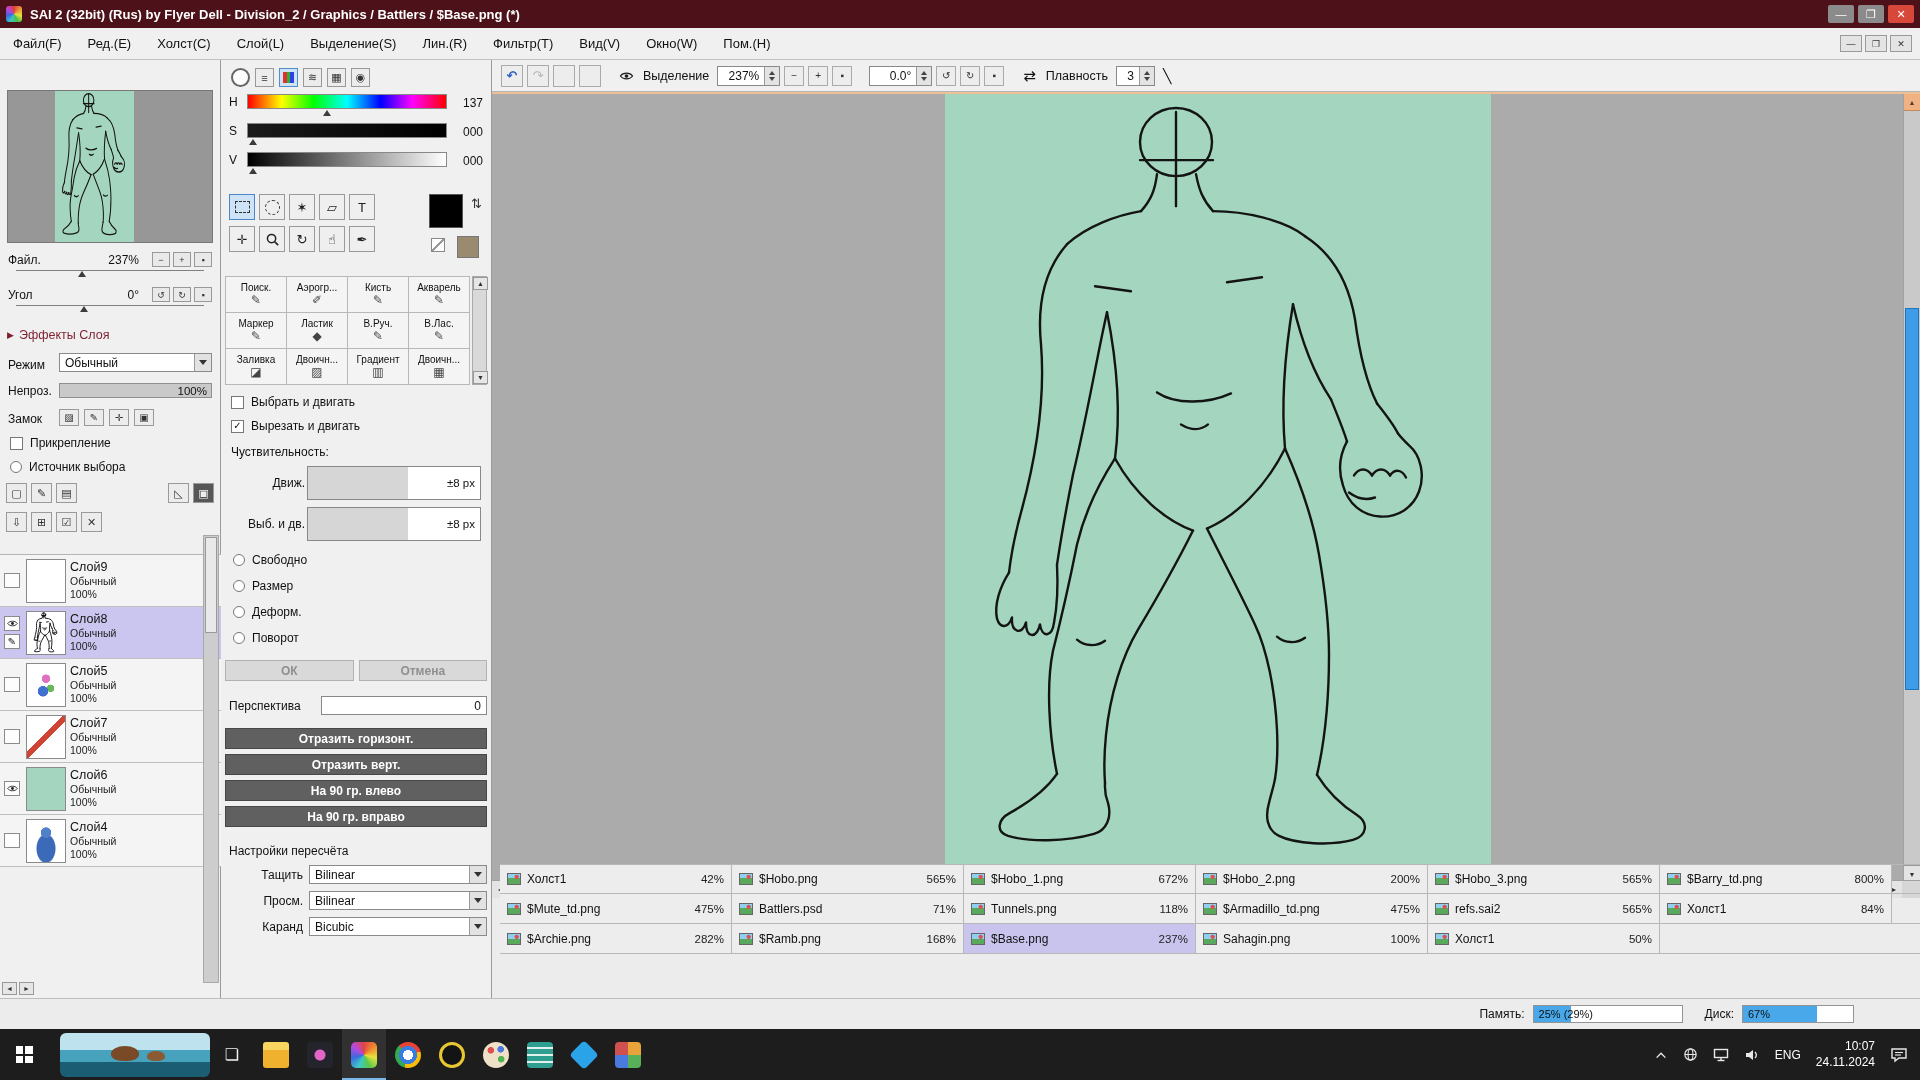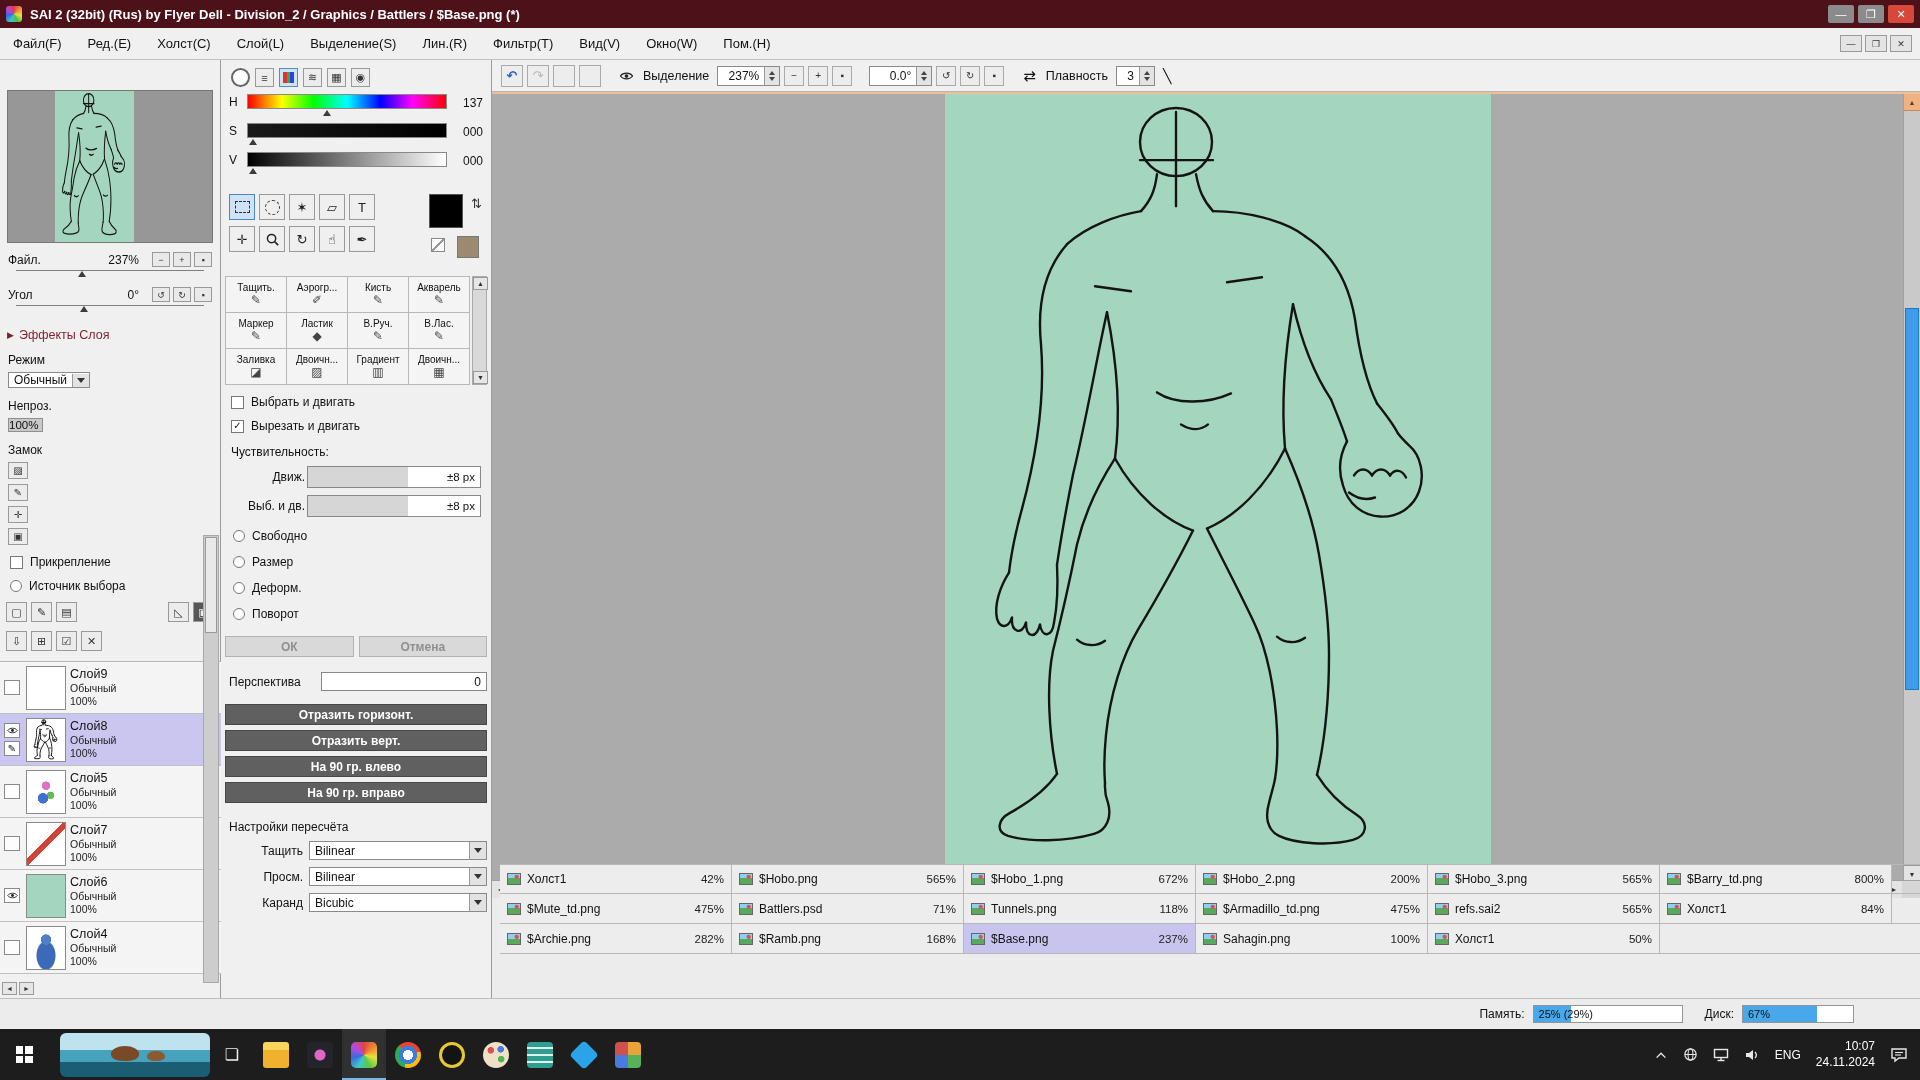--- a/index.html
+++ b/index.html
@@ -26,37 +26,37 @@
 .nav-green{position:absolute;left:23%;width:39%;top:0;bottom:0;background:#a4d6bf;--sw:7;}
 .nav-green svg{width:100%;height:100%;display:block;}
 .nrow{display:flex;align-items:center;margin:9px 8px 0;gap:3px;}
 .nlab{width:44px;}
 .nval{flex:1;text-align:right;padding-right:10px;}
 .nbtn{width:18px;height:15px;border:1px solid #999;background:#e9e9e9;font-size:9px;display:flex;align-items:center;justify-content:center;color:#333;}
 .nslider{height:8px;margin:3px 16px 0;border-top:1px solid #808080;position:relative;}
 .smark{position:absolute;top:0;width:0;height:0;border-left:4px solid transparent;border-right:4px solid transparent;border-bottom:6px solid #3c3c3c;}
 .fxh{margin:15px 0 0 7px;color:#7d1f2e;display:flex;align-items:center;gap:5px;font-size:12.5px;}
 .fxh .arw{font-size:9px;}
-.prow{display:flex;align-items:flex-start;margin:11px 8px 0;gap:5px;flex-direction:column;}
+.prow{display:flex;align-items:flex-end;margin:11px 8px 0;gap:5px;}
 .plab{width:46px;}
 .combo{flex:1;height:19px;border:1px solid #8a8a8a;background:#fff;display:flex;align-items:center;overflow:hidden;}
 .combo .val{flex:1;padding:0 5px;white-space:nowrap;}
 .combo .dd{width:17px;height:100%;background:#e2e2e2;border-left:1px solid #9a9a9a;display:flex;align-items:center;justify-content:center;}
 .combo .dd::after{content:"";border:4px solid transparent;border-top:5px solid #333;margin-top:4px;}
 .opbar{flex:1;height:15px;background:#c9c9c9;border:1px solid #8f8f8f;display:flex;align-items:center;justify-content:flex-end;padding-right:4px;font-size:11.5px;}
 .lockbtn{width:20px;height:17px;border:1px solid #9a9a9a;background:#ececec;font-size:10px;display:flex;align-items:center;justify-content:center;color:#333;}
 .cbx{width:13px;height:13px;border:1px solid #777;background:#fff;font-size:10px;display:flex;align-items:center;justify-content:center;line-height:1;}
 .rad{width:12px;height:12px;border:1px solid #777;border-radius:50%;background:#fff;}
 .crow{display:flex;align-items:center;gap:7px;margin:10px 10px 0;}
 .ltools{display:flex;gap:4px;margin:9px 6px 0;align-items:center;}
 .ltb{width:21px;height:20px;border:1px solid #9a9a9a;background:#ececec;font-size:11px;display:flex;align-items:center;justify-content:center;color:#333;}
 .ltb.dark{background:#575757;color:#eee;}
 .lt-spacer{flex:1;}
 
-.layerlist{margin-top:10px;width:224px;border-top:1px solid #b5b5b5;}
+.layerlist{margin-top:22px;width:224px;border-top:1px solid #b5b5b5;}
 .lrowi{height:52px;display:flex;align-items:center;gap:4px;padding:3px 4px;border-bottom:1px solid #c0c0c0;background:#f4f4f4;}
 .lrowi.sel{background:#cbc6f0;}
 .lcol{width:18px;display:flex;flex-direction:column;gap:3px;}
 .lbox{width:16px;height:15px;border:1px solid #8a8a8a;background:#fdfdfd;display:flex;align-items:center;justify-content:center;font-size:10px;color:#222;}
 .lbox svg{color:#222;}
 .lthumb{width:40px;height:44px;border:1px solid #8a8a8a;background:#fff;position:relative;overflow:hidden;--sw:18;}
 .lthumb svg{width:100%;height:100%;display:block;}
 .lthumb.green{background:#a4d6bf;}
 .lthumb.sprite5{background:radial-gradient(circle at 50% 35%,#e070c0 0 4px,transparent 4.5px),radial-gradient(circle at 42% 65%,#4070d0 0 5px,transparent 5.5px),radial-gradient(circle at 62% 58%,#66b858 0 3.5px,transparent 4px),#fff;}
 .lthumb.stroke7{background:linear-gradient(135deg,transparent 45%,#cf4434 45% 55%,transparent 55%),#fff;}
@@ -96,21 +96,21 @@
 .swatch-trans{position:absolute;left:202px;top:44px;width:14px;height:14px;background:linear-gradient(135deg,transparent 44%,#999 44% 56%,transparent 56%),#fff;border:1px solid #888;}
 .tgrid-wrap{display:flex;margin:10px 4px 0;}
 .tgrid{flex:1;display:grid;grid-template-columns:repeat(4,1fr);border-top:1px solid #b8b8b8;border-left:1px solid #b8b8b8;}
 .tcell{height:36px;border-right:1px solid #b8b8b8;border-bottom:1px solid #b8b8b8;display:flex;flex-direction:column;align-items:center;justify-content:center;gap:1px;background:#f4f4f4;}
 .tcell .tl{font-size:10px;line-height:1;white-space:nowrap;}
 .tcell .ti{font-size:12px;line-height:1;color:#444;}
 .tscroll{width:15px;margin-left:2px;display:flex;flex-direction:column;justify-content:space-between;background:#d9d9d9;border:1px solid #aaa;}
 .senslab{margin:12px 0 0 10px;}
 .frow{display:flex;align-items:center;margin:7px 10px 0;}
 .flab{width:76px;text-align:right;padding-right:2px;white-space:nowrap;}
-.dragfield{flex:1;height:22px;border:1px solid #888;background:#fff;position:relative;display:flex;align-items:center;justify-content:flex-end;padding-right:5px;font-size:11.5px;}
+.dragfield{flex:1;height:34px;border:1px solid #888;background:#fff;position:relative;display:flex;align-items:center;justify-content:flex-end;padding-right:5px;font-size:11.5px;}
 .dragfield::before{content:"";position:absolute;left:0;top:0;bottom:0;width:58%;background:#d6d6d6;}
 .dragfield span{position:relative;}
 .rrow{display:flex;align-items:center;gap:7px;margin:12px 12px 0;}
 .okrow{display:flex;gap:5px;margin:15px 4px 0;}
 .gbtn{flex:1;height:21px;background:#d9d9d9;border:1px solid #b2b2b2;color:#8f8f8f;font-weight:bold;display:flex;align-items:center;justify-content:center;}
 .persprow{display:flex;align-items:center;margin:15px 4px 0 8px;}
 .persplab{width:92px;}
 .perspfield{flex:1;height:19px;border:1px solid #888;background:#fff;display:flex;align-items:center;justify-content:flex-end;padding-right:5px;}
 .dkbtn{margin:5px 4px 0;height:21px;background:#606060;border:1px solid #474747;color:#fff;font-weight:bold;font-size:12px;display:flex;align-items:center;justify-content:center;}
 .dkbtn.first{margin-top:13px;}
@@ -519,21 +519,21 @@
     </div>
     <div class="swatch-black"></div>
     <span class="swap">⇅</span>
     <div class="swatch-trans"></div>
     <div class="swatch-brown"></div>
   </div>
 
   <div class="tgrid-wrap">
     <div class="tgrid">
       <div class="tcell">
-          <span class="tl">Тащить.</span>
+          <span class="tl">Поиск.</span>
           <span class="ti">✎</span>
         </div>
       <div class="tcell">
           <span class="tl">Аэрогр...</span>
           <span class="ti">✐</span>
         </div>
       <div class="tcell">
           <span class="tl">Кисть</span>
           <span class="ti">✎</span>
         </div>

